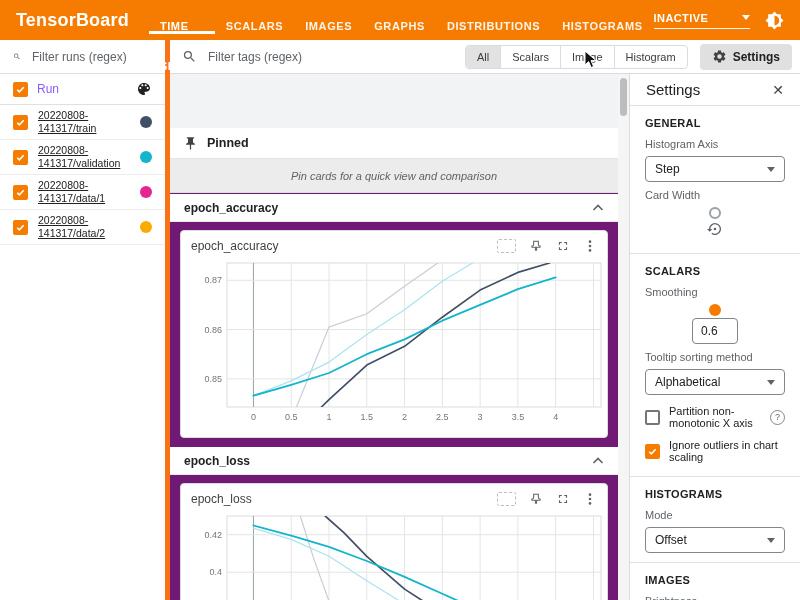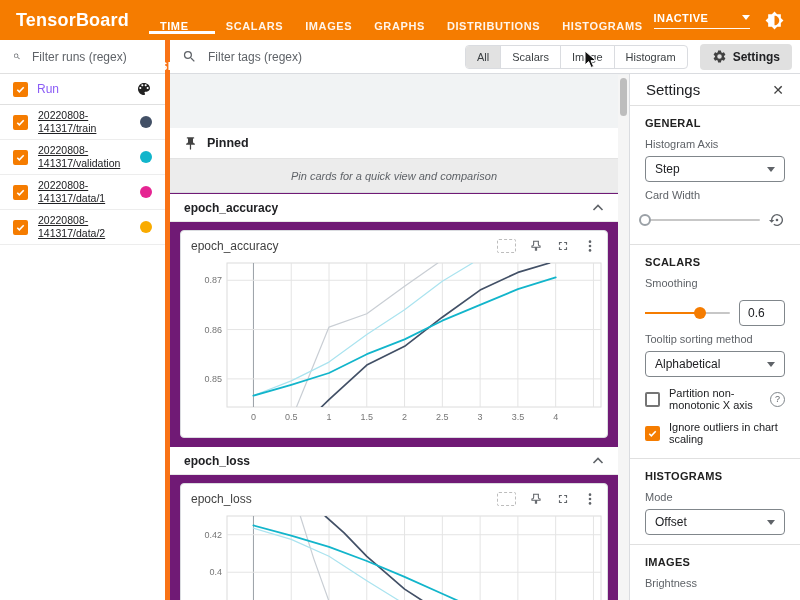--- a/index.html
+++ b/index.html
@@ -84,21 +84,21 @@
   .close-x{margin-left:auto;font-size:14px;color:#424242;cursor:pointer;}
   .sec{padding:7px 15px 9px 15px;border-bottom:1px solid #e0e0e0;}
   .sec:last-child{border-bottom:none;}
   .sec-title{font-size:11px;font-weight:bold;color:#212121;margin:4px 0 9px 0;letter-spacing:.3px;}
   .field-label{font-size:11px;color:#5f6368;margin:7px 0 6px 0;}
   .select{height:24px;border:1px solid #80868b;border-radius:4px;display:flex;align-items:center;
           justify-content:space-between;padding:0 9px;font-size:12px;color:#202124;cursor:pointer;
           background:#fff;}
   .caret-g{width:0;height:0;border-left:4px solid transparent;border-right:4px solid transparent;
            border-top:5px solid #5f6368;}
-  .slider-row{display:flex;align-items:center;gap:9px;margin:11px 0 7px 0;}
+  .slider-row{display:flex;align-items:center;gap:9px;margin:11px 0 7px 0;flex-direction:column;}
   .slider{flex:1;height:2px;background:#c7c7c7;position:relative;border-radius:1px;}
   .slider .fill{position:absolute;left:0;top:0;height:2px;background:#f57c00;}
   .slider .thumb{position:absolute;top:-5px;width:12px;height:12px;border-radius:50%;
                  background:#f57c00;box-sizing:border-box;}
   .slider .thumb.min{background:#fff;border:2px solid #9aa0a6;}
   .value-box{width:36px;height:24px;border:1px solid #80868b;border-radius:4px;font-size:12px;
              color:#202124;padding:0 0 0 8px;outline:none;font-family:"Liberation Sans",sans-serif;}
   .check-row{display:flex;align-items:center;gap:9px;margin:10px 0 4px 0;font-size:11px;color:#202124;}
   .qicon{width:13px;height:13px;border:1px solid #80868b;border-radius:50%;display:flex;
          align-items:center;justify-content:center;font-size:9px;color:#5f6368;flex:none;}

